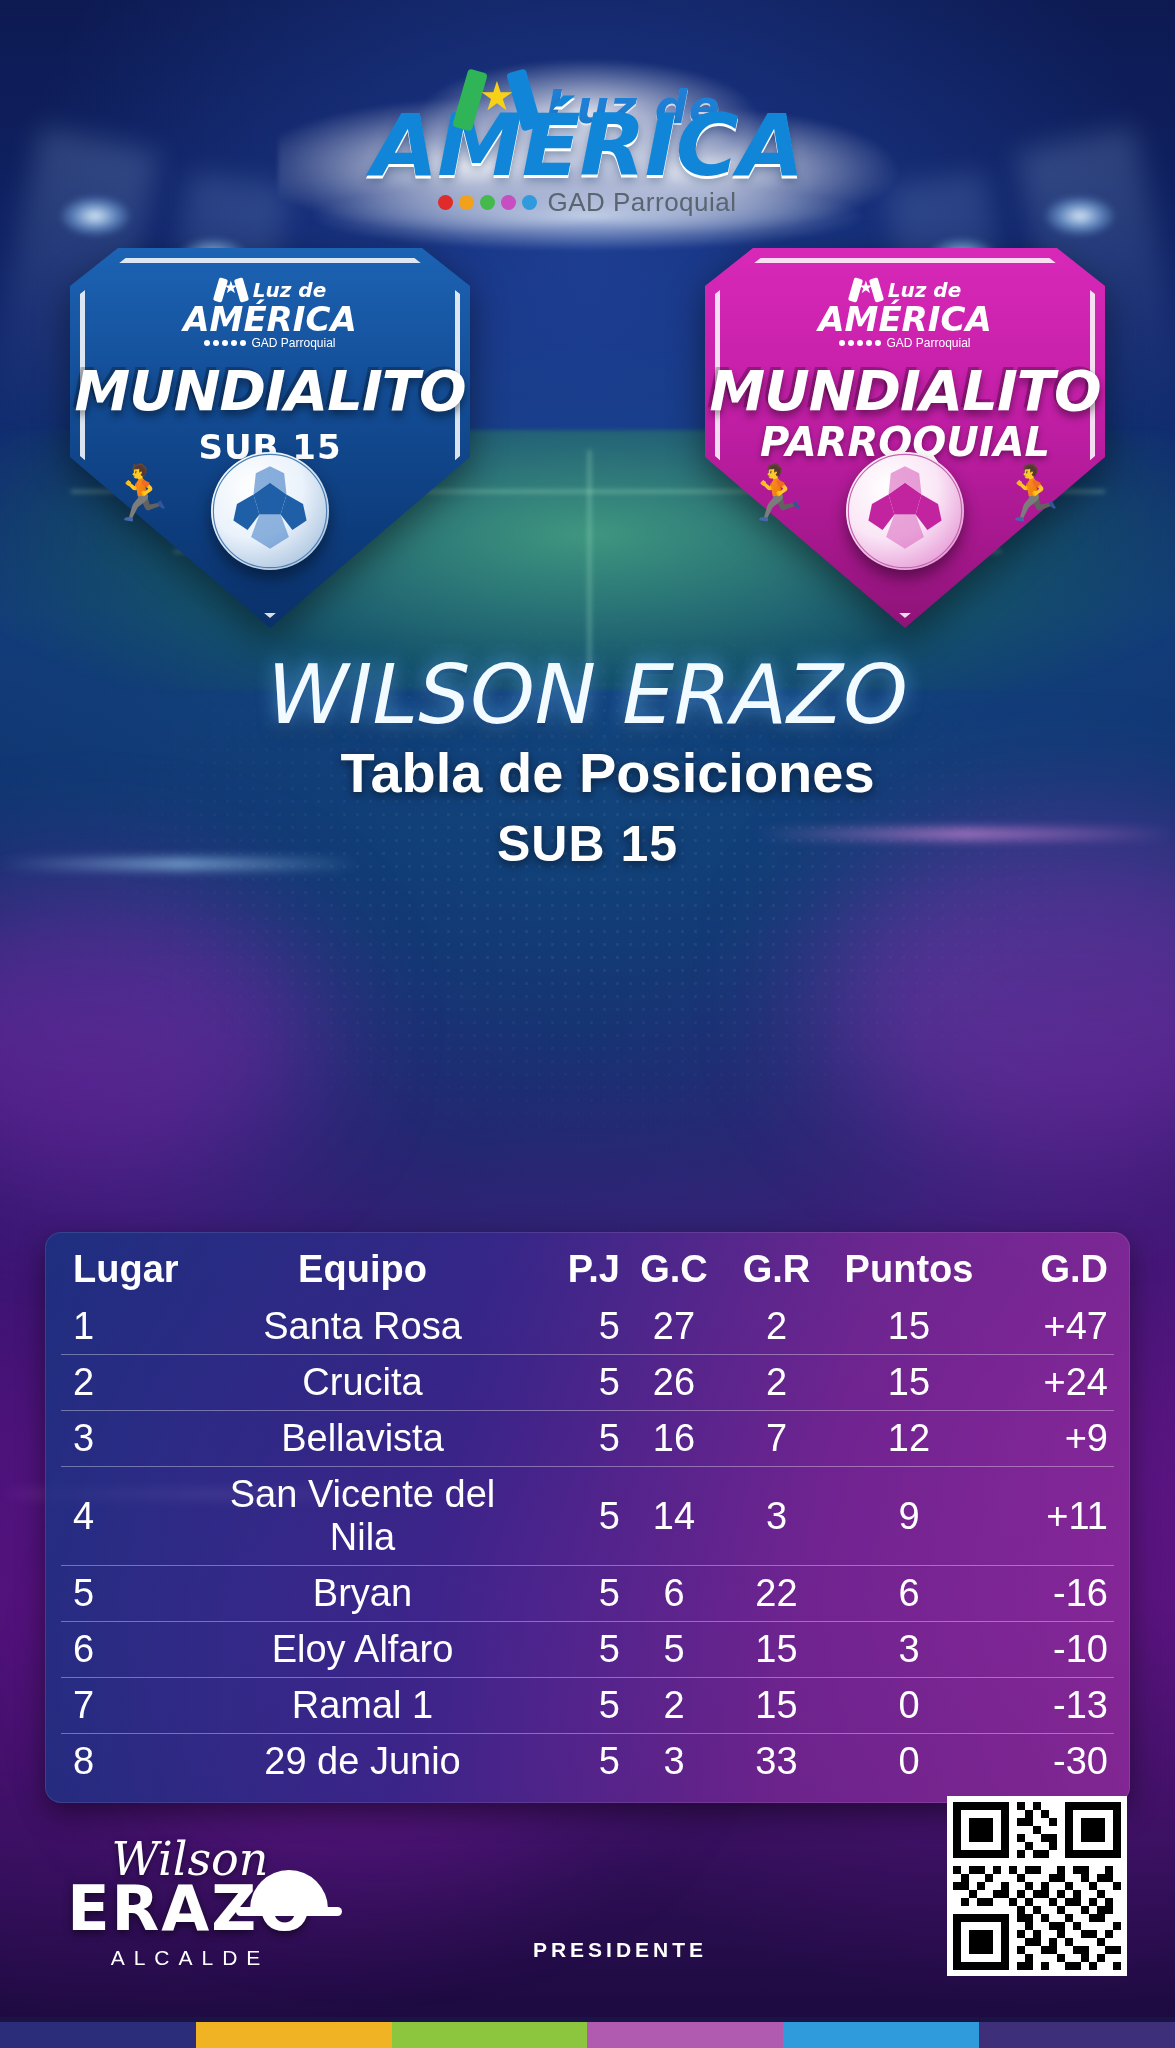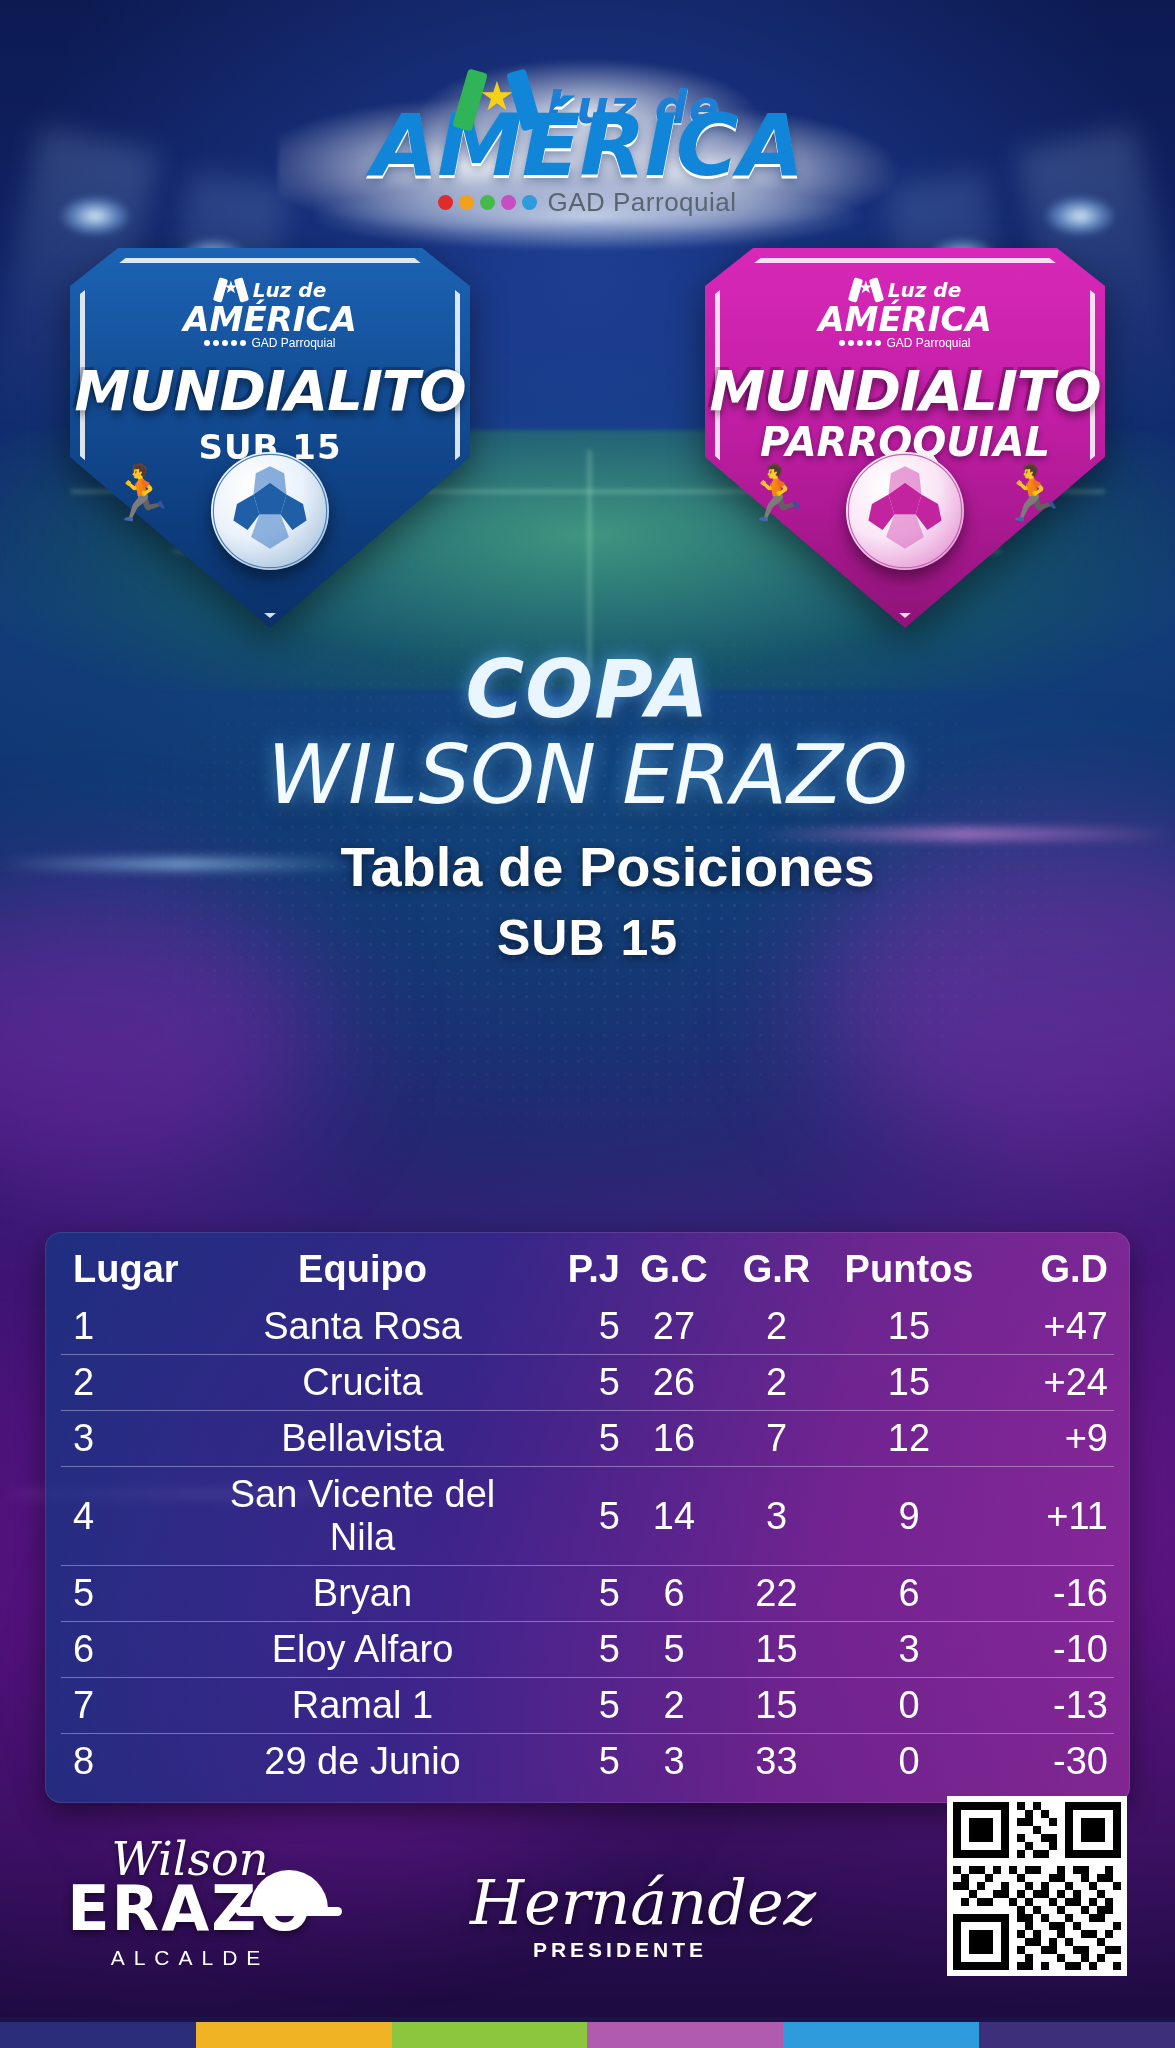--- a/index.html
+++ b/index.html
@@ -204,21 +204,21 @@
   .wilson-erazo {
     font-family: "DejaVu Sans", sans-serif;
     font-style: italic; font-weight: normal;
     font-size: 82px; line-height: 1.05;
     color: #f2fbff;
     text-shadow: 0 0 20px rgba(90,180,255,.9), 0 4px 0 rgba(10,40,90,.5), 0 8px 18px rgba(0,0,0,.5);
     margin-top: 2px;
   }
   .tabla {
     font-family: "Liberation Sans", sans-serif;
-    font-weight: bold; font-size: 56px; color: #fff; margin-top: 16px;
+    font-weight: bold; font-size: 56px; color: #fff; margin-top: 2px;
     text-shadow: 0 3px 10px rgba(0,0,0,.5);
     padding-left: 40px;
   }
   .fecha {
     font-family: "Liberation Sans", sans-serif;
     font-size: 50px; color: #eef6ff; margin-top: 4px; font-weight: normal;
     text-shadow: 0 3px 10px rgba(0,0,0,.5);
   }
   .categoria {
     font-family: "Liberation Sans", sans-serif;
@@ -440,21 +440,20 @@
           <polygon points="22,44 36,36 41,53 31,66 19,58" fill="#c2249f"></polygon>
           <polygon points="78,44 81,58 69,66 59,53 64,36" fill="#c2249f"></polygon>
           <polygon points="41,53 59,53 66,72 50,82 34,72" fill="#d558b8" opacity=".5"></polygon>
         </svg>
       </div>
     </div>
 
   </div>
 
   <div class="copa-block">
-    <div class="copa">COPA</div>
     <div class="wilson-erazo">WILSON ERAZO</div>
     <div class="tabla">Tabla de Posiciones</div>
     <div class="categoria">SUB 15</div>
   </div>
 
   <div class="table-wrap">
     <table>
       <thead>
         <tr>
           <th class="c-lugar">Lugar</th>
@@ -546,21 +545,20 @@
   <div class="footer">
 
     <div class="sig-wilson">
       <div class="helmet"></div>
       <div class="sw-name">Wilson</div>
       <div class="sw-last">ERAZO</div>
       <div class="sw-role">ALCALDE</div>
     </div>
 
     <div class="sig-cristian">
-      <div class="sc-last">Hernández</div>
       <div class="sc-role">PRESIDENTE</div>
     </div>
 
     <div class="qr">
       <svg width="168" height="168" viewBox="0 0 21 21" shape-rendering="crispEdges">
         <rect width="21" height="21" fill="#fff"></rect>
         <g fill="#000">
           <rect x="0" y="0" width="7" height="1"></rect>
             <rect x="0" y="6" width="7" height="1"></rect>
           <rect x="0" y="0" width="1" height="7"></rect>

